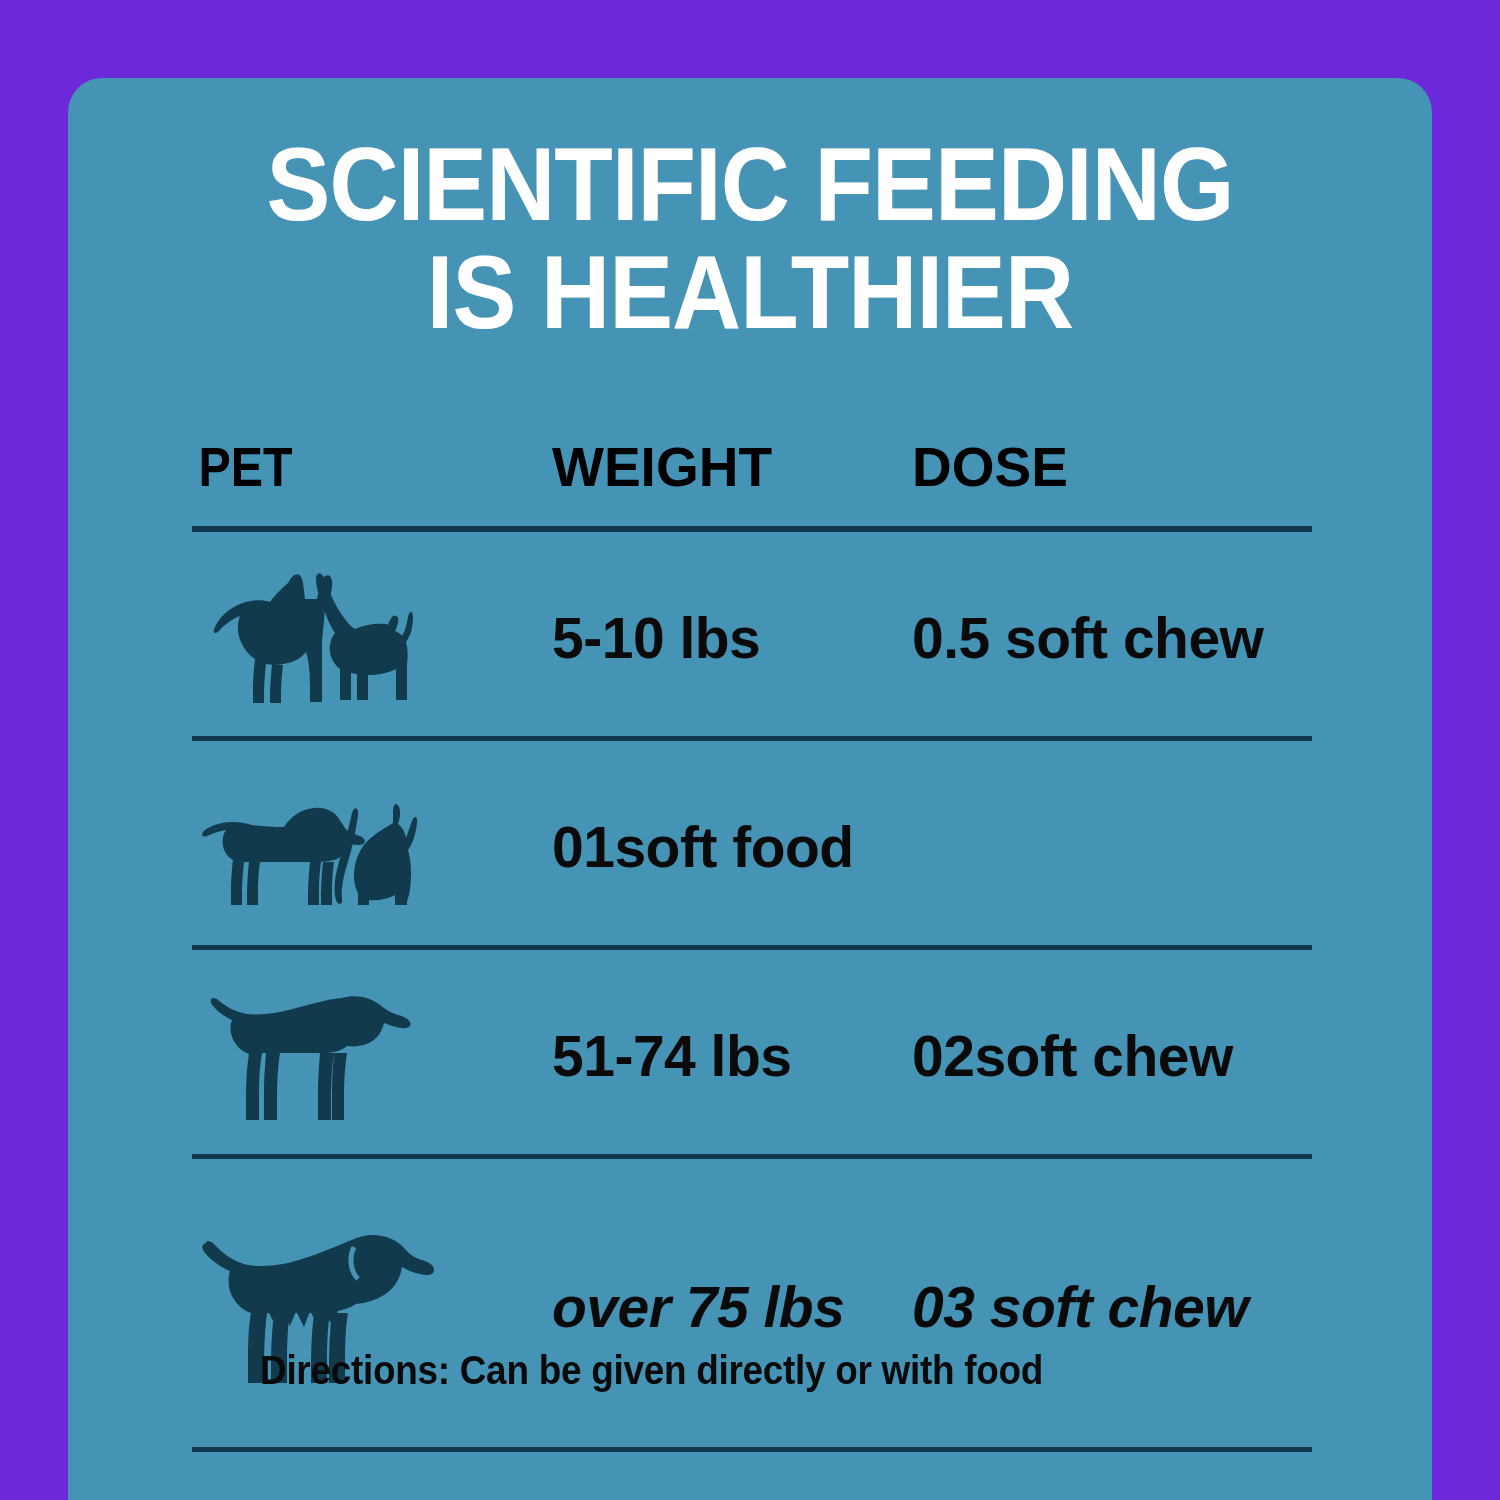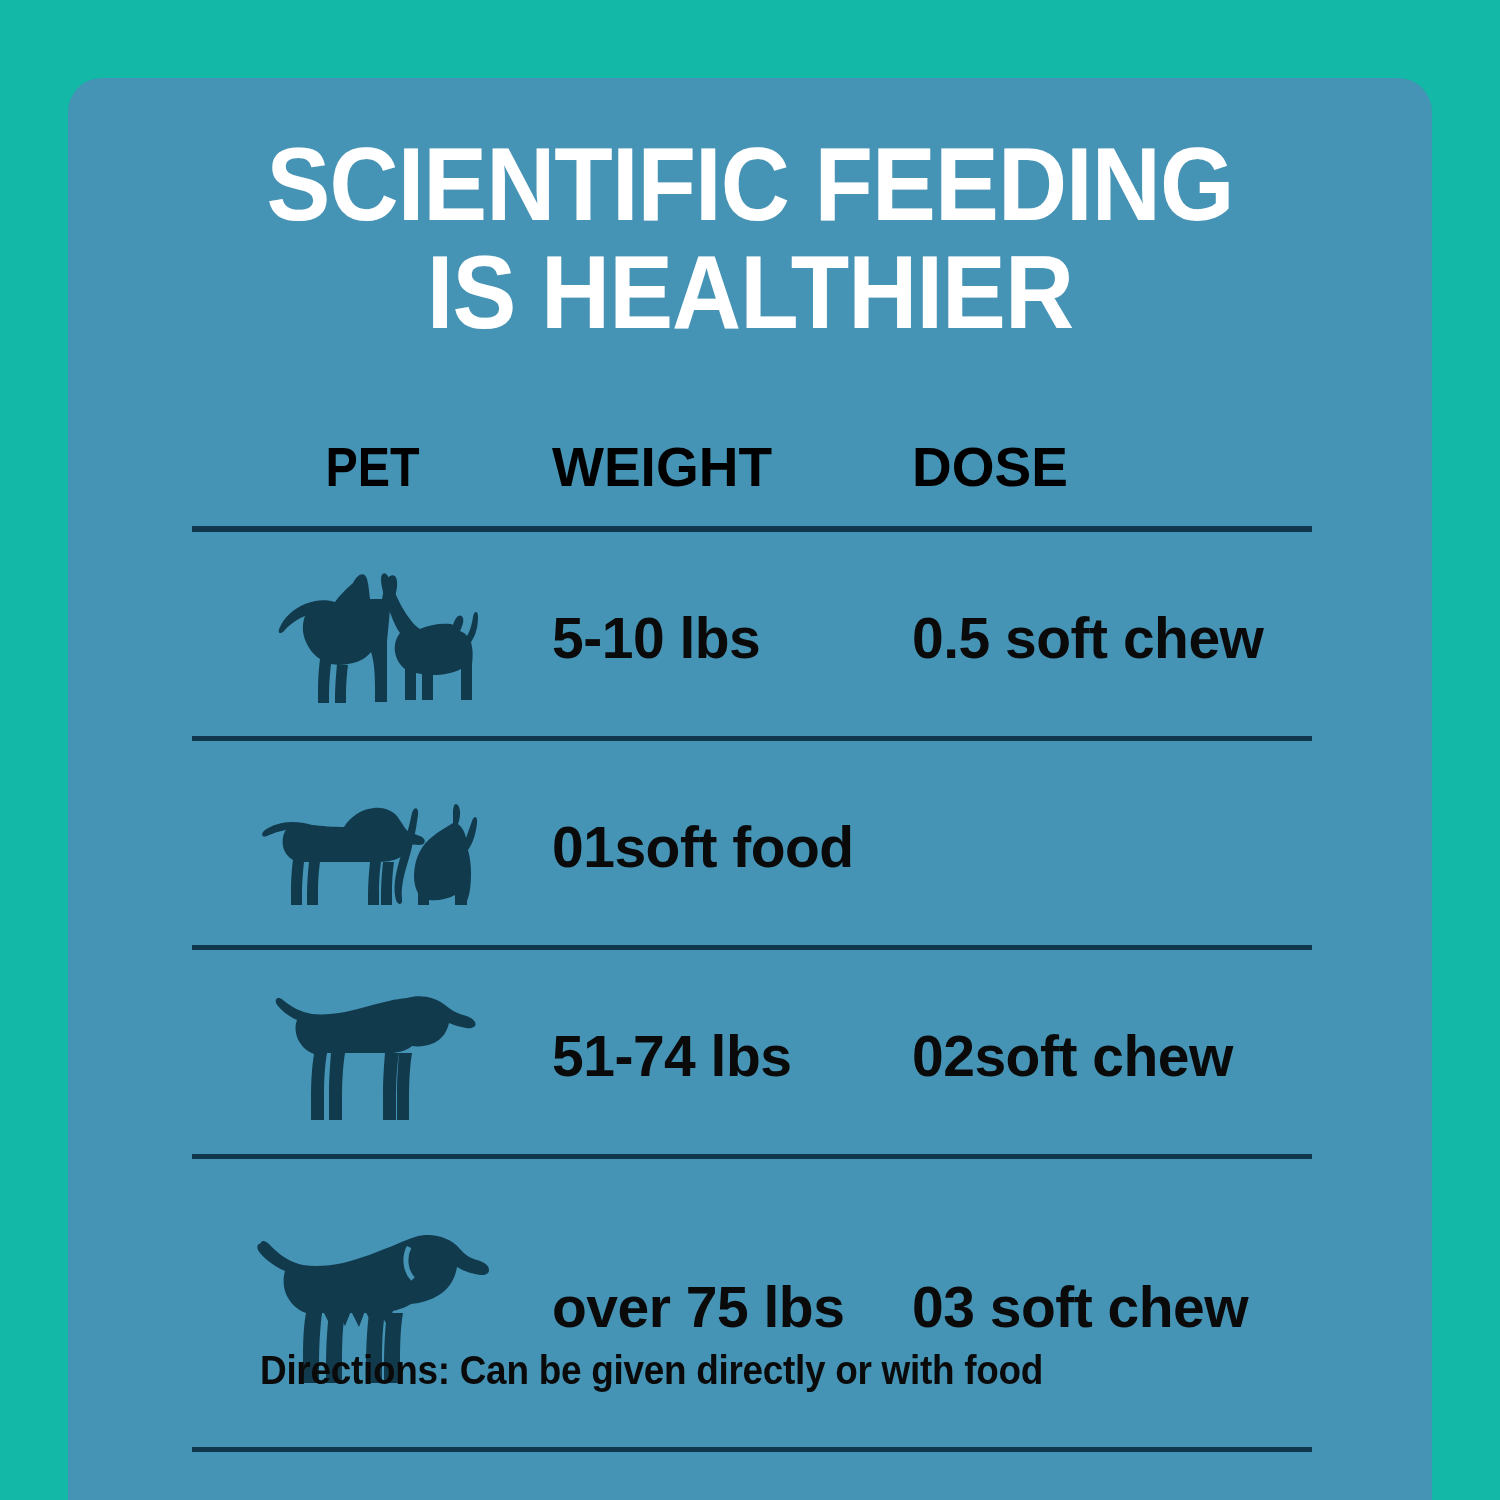--- a/index.html
+++ b/index.html
@@ -12,21 +12,21 @@
 
   body {
     background: #edf7fc;
     font-family: "Liberation Sans", "DejaVu Sans", sans-serif;
   }
 
   .page {
     position: relative;
     width: 1500px;
     height: 1500px;
-    background: #14b8a6;
+    background: #6d28d9;
   }
 
   
   .card {
     position: absolute;
     left: 68px;
     top: 78px;
     width: 1364px;          
     height: 1460px;         
     background: #4593b5;
@@ -56,21 +56,21 @@
     top: 330px;
     width: 1120px;          
   }
 
   .row {
     display: flex;
     align-items: center;
     width: 100%;
   }
 
-  .col-pet    { width: 360px; display: flex; align-items: center; justify-content: center; }
+  .col-pet    { width: 360px; display: flex; align-items: center; }
   .col-weight { width: 360px; text-align: left; }
   .col-dose   { width: 400px; text-align: left; }
 
   
   .head-row { height: 118px; }
 
   .head-cell {
     color: #000000;
     font-weight: 700;
     font-size: 55px;
@@ -83,21 +83,21 @@
   
   .rule {
     height: 5px;
     background: #11374c;
     width: 100%;
   }
   .rule.thick { height: 6px; }
 
   
   .body-row { height: 195px; margin-top: 9px; }
-  .body-row.tall { height: 279px; }
+  .body-row.tall { height: 279px; font-style: italic; }
 
   .cell-text {
     color: #0a0a0a;
     font-weight: 700;
     font-size: 57px;
     line-height: 1;
     letter-spacing: -0.5px;
     transform: scaleX(0.9);
     font-stretch: condensed;
     white-space: nowrap;

